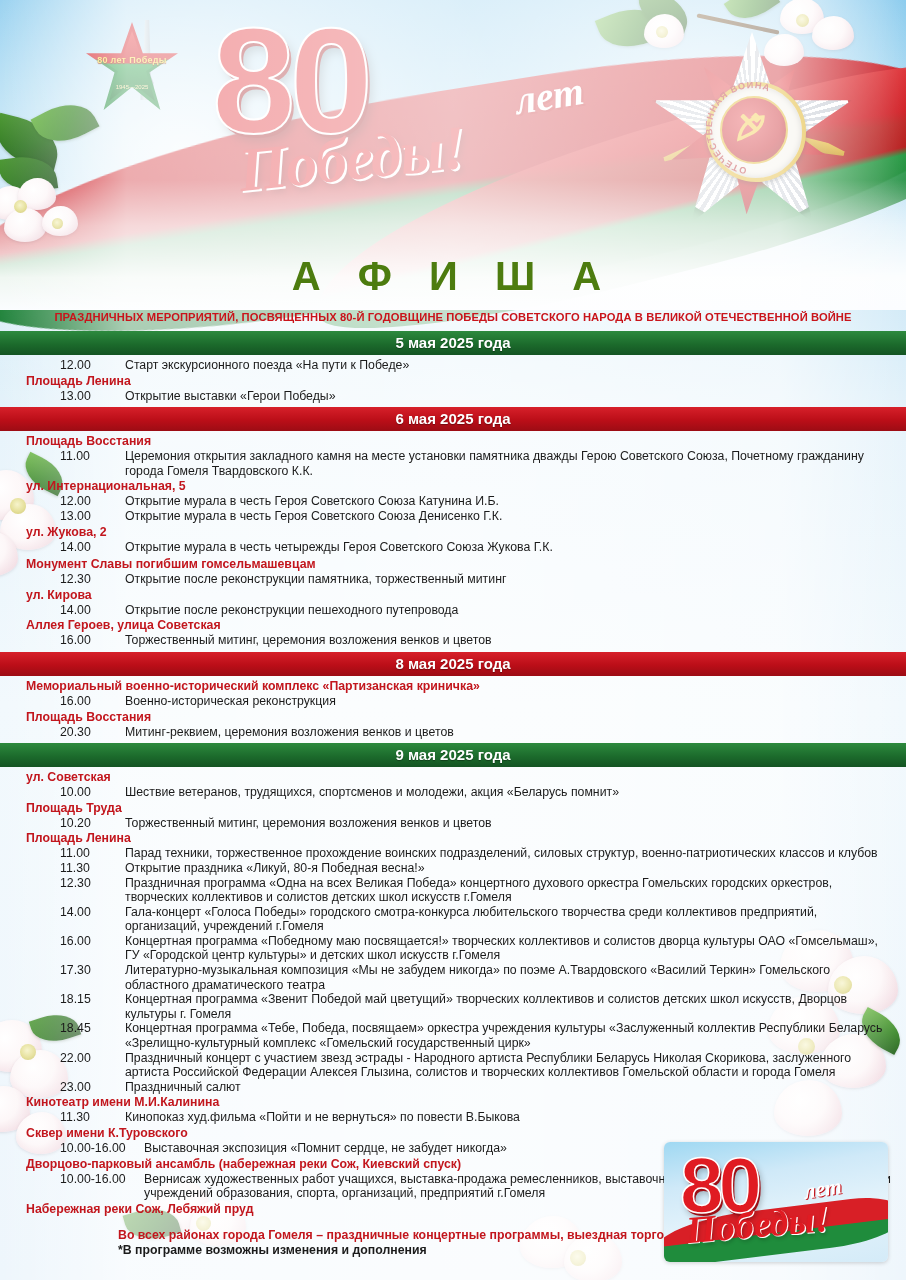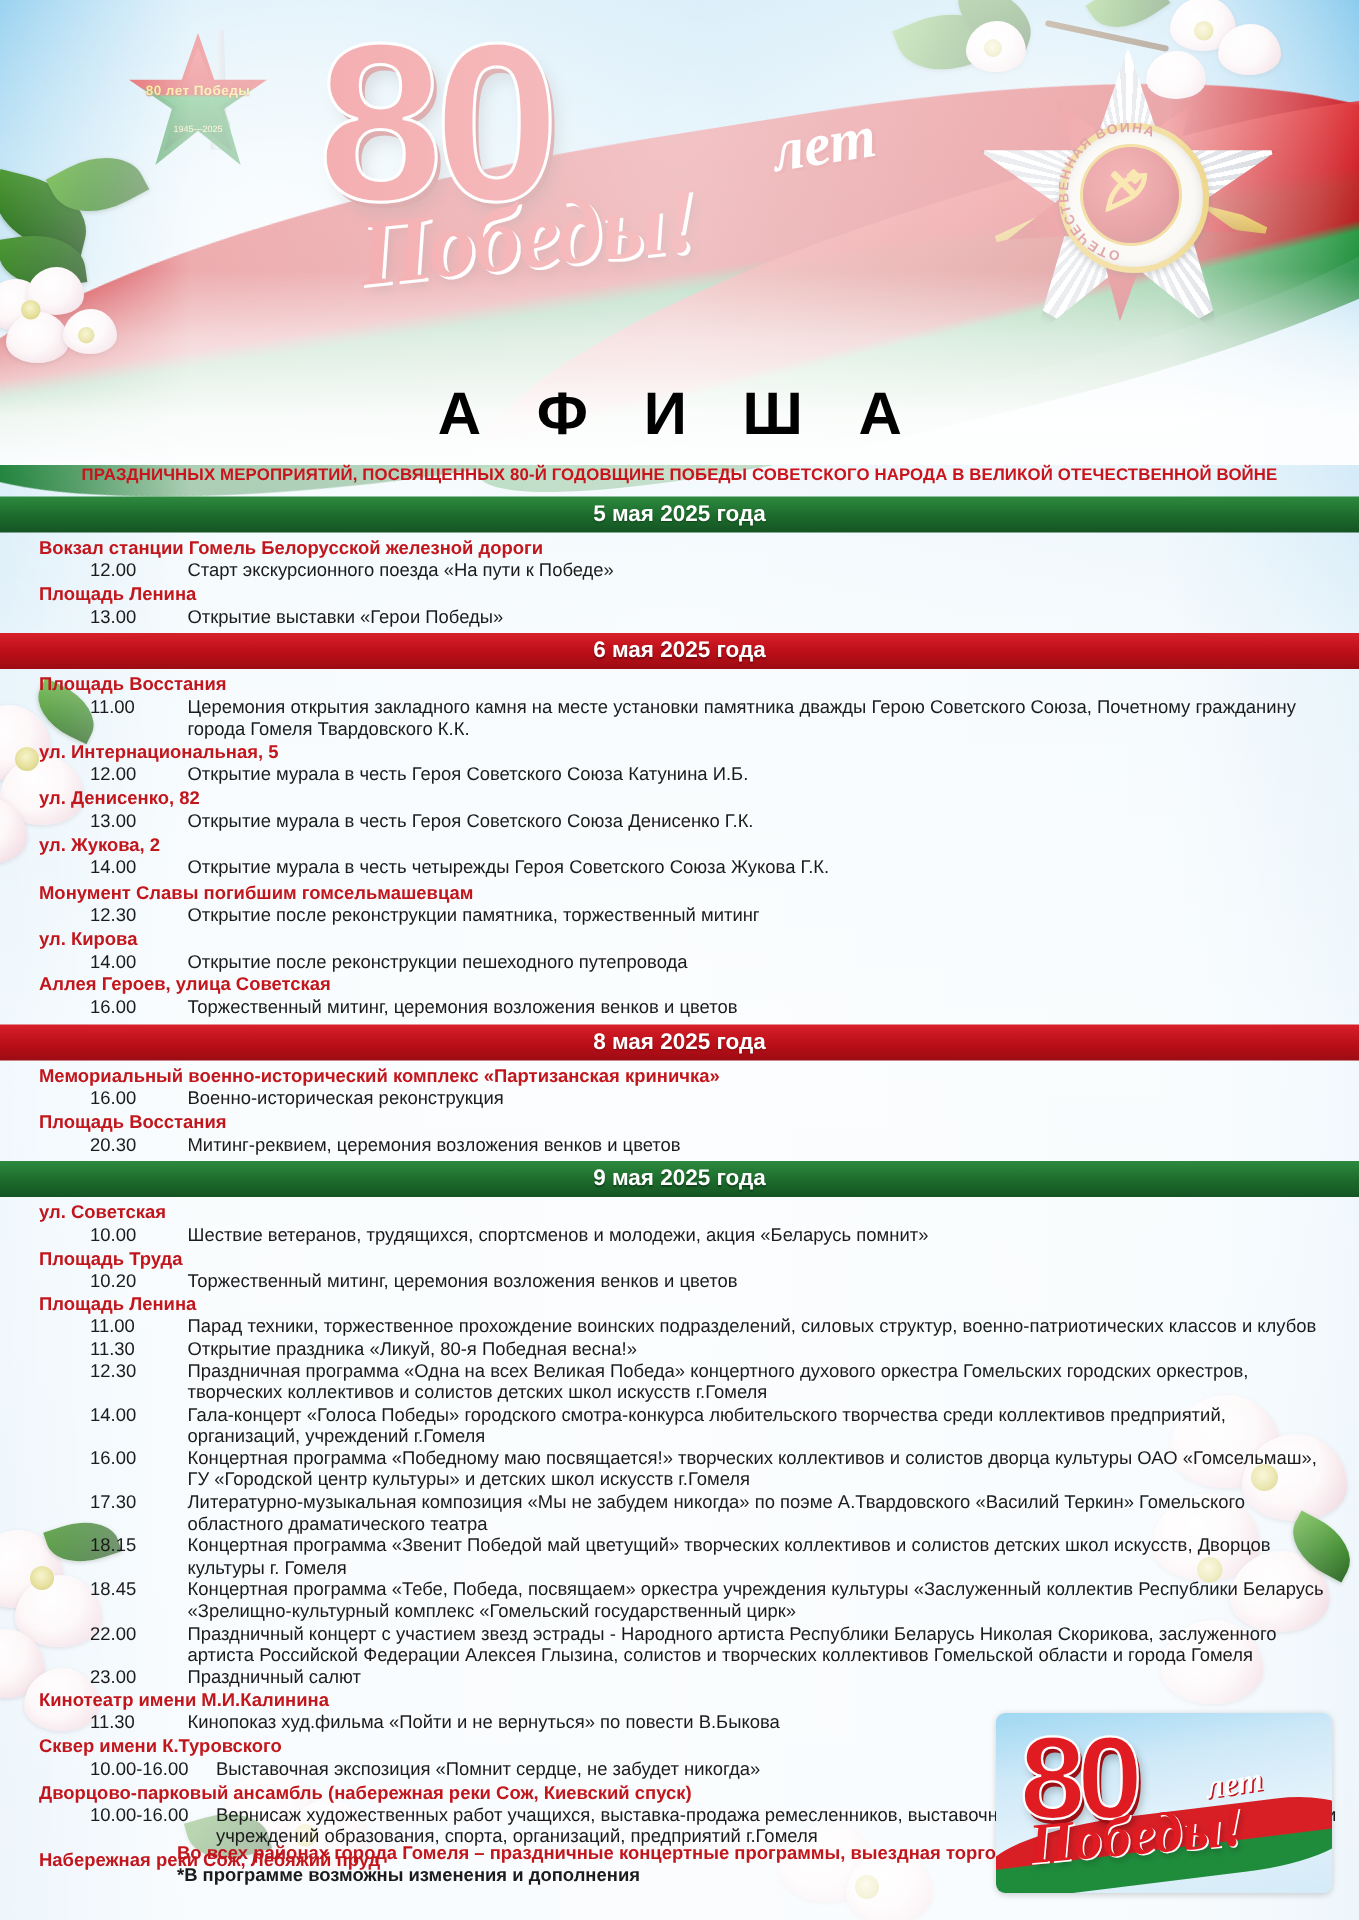--- a/index.html
+++ b/index.html
@@ -181,21 +181,21 @@
     position:absolute;left:22px;top:60px;font-family:"Liberation Serif",serif;font-style:italic;font-weight:bold;
     font-size:38px;color:#e01b22;text-shadow:1px 1px 0 #fff,2px 3px 4px rgba(0,0,0,.22);transform:rotate(-5deg);white-space:nowrap;
   }
 
   
   .content{
     position:absolute;left:0;top:246px;width:906px;
   }
   .afisha{
     text-align:center;
-    font-size:40px;font-weight:bold;color:#000000;
+    font-size:40px;font-weight:bold;color:#4d7c0f;
     letter-spacing:13px;
     padding:8px 0 4px;
     text-shadow:0 1px 0 rgba(255,255,255,.9);
   }
   .subtitle{
     text-align:center;
     font-size:11.2px;font-weight:bold;color:#c9141b;
     letter-spacing:.1px;
     padding:8px 8px 6px;
     white-space:nowrap;
@@ -346,21 +346,20 @@
   </div>
 
   <div class="white-veil"></div>
 
   <div class="content">
     <div class="afisha">А Ф И Ш А</div>
     <div class="subtitle">ПРАЗДНИЧНЫХ МЕРОПРИЯТИЙ, ПОСВЯЩЕННЫХ 80-Й ГОДОВЩИНЕ ПОБЕДЫ СОВЕТСКОГО НАРОДА В ВЕЛИКОЙ ОТЕЧЕСТВЕННОЙ ВОЙНЕ</div>
     <div id="days-root">
         <div class="daybar green">5 мая 2025 года</div>
         <div class="section">
-          <div class="venue">Вокзал станции Гомель  Белорусской  железной дороги</div>
           <div class="ev">
             <span class="t">12.00</span>
             <span class="d">Старт экскурсионного поезда «На пути к Победе»</span>
           </div>
           <div class="venue">Площадь Ленина</div>
           <div class="ev">
             <span class="t">13.00</span>
             <span class="d">Открытие выставки «Герои Победы»</span>
           </div>
         </div>
@@ -369,21 +368,20 @@
           <div class="venue">Площадь Восстания</div>
           <div class="ev">
             <span class="t">11.00</span>
             <span class="d">Церемония открытия закладного камня на месте установки памятника  дважды Герою Советского Союза, Почетному гражданину города Гомеля Твардовского К.К.</span>
           </div>
           <div class="venue">ул. Интернациональная, 5</div>
           <div class="ev">
             <span class="t">12.00</span>
             <span class="d">Открытие мурала в честь Героя Советского Союза Катунина И.Б.</span>
           </div>
-          <div class="venue">ул. Денисенко, 82</div>
           <div class="ev">
             <span class="t">13.00</span>
             <span class="d">Открытие мурала в честь Героя Советского Союза Денисенко Г.К.</span>
           </div>
           <div class="venue">ул. Жукова, 2</div>
           <div class="ev">
             <span class="t">14.00</span>
             <span class="d">Открытие мурала в честь четырежды Героя Советского Союза Жукова Г.К.</span>
           </div>
         </div>

